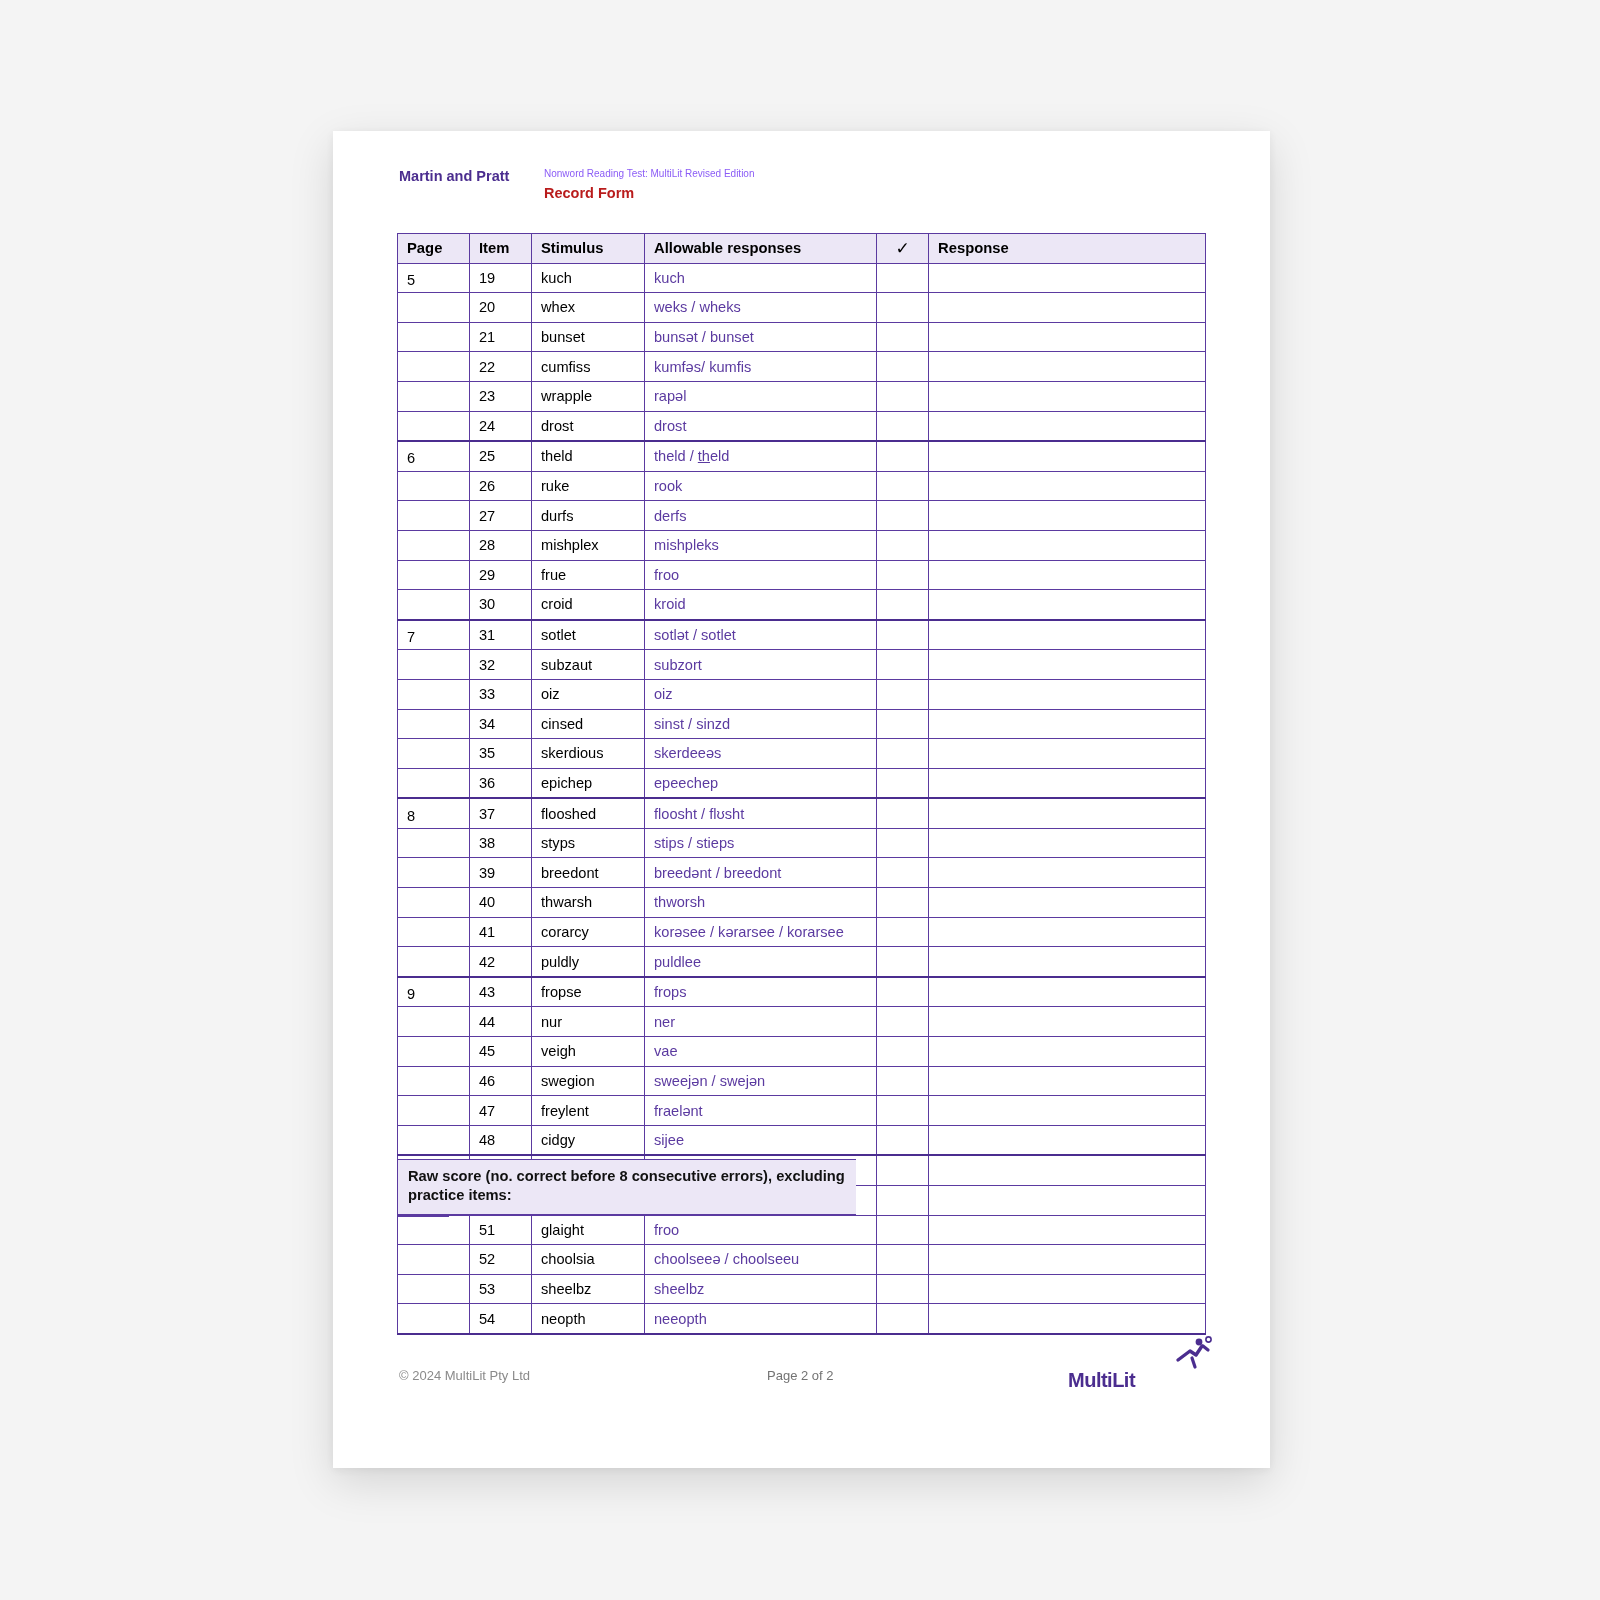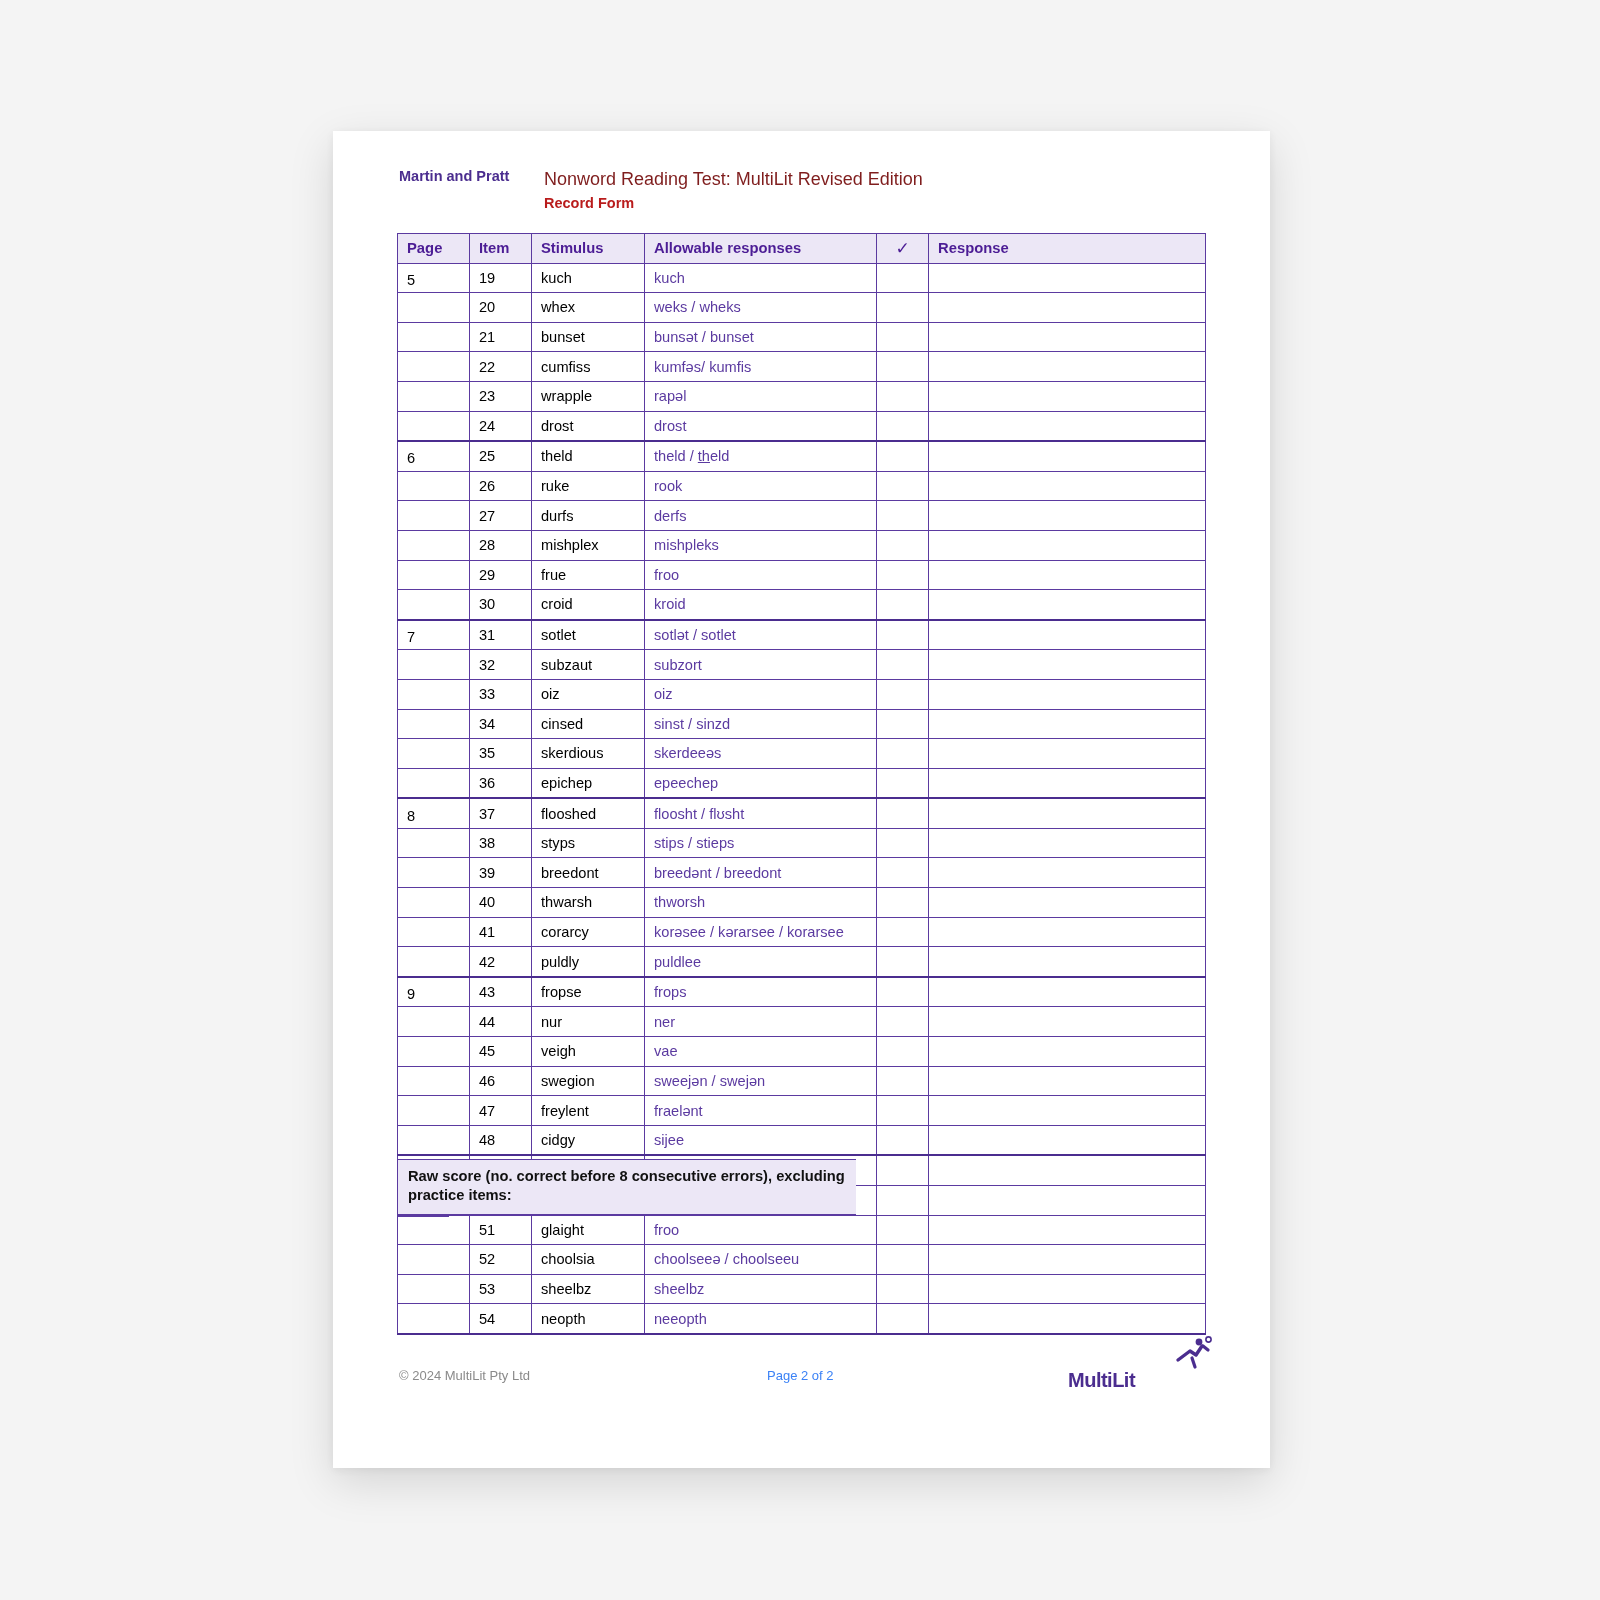--- a/index.html
+++ b/index.html
@@ -37,22 +37,22 @@
     align-items: flex-start;
   }
   .hdr-author {
     color: #4b2d8f;
     font-weight: bold;
     font-size: 14.5px;
     width: 145px;
     line-height: 1.35;
   }
   .hdr-title {
-    font-size: 18px;
-    color: #7f1d1d;
+    font-size: 10px;
+    color: #8b5cf6;
     line-height: 1.35;
   }
   .hdr-sub {
     font-size: 14.5px;
     color: #b91c1c;
     font-weight: bold;
     margin-top: 3px;
     line-height: 1.35;
   }
 
@@ -66,21 +66,21 @@
     font-size: 14.6px;
   }
   table.form th, table.form td {
     border: 1px solid #5b3aa0;
     padding: 0;
     height: 28.6px;
     vertical-align: middle;
   }
   thead th {
     background: #ece7f6;
-    color: #4c1d95;
+    color: #000000;
     font-weight: bold;
     text-align: left;
     font-size: 14.8px;
     height: 33px;
   }
   .c-page   { width: 72px; }
   .c-item   { width: 62px; }
   .c-stim   { width: 113px; }
   .c-resp   { width: 232px; }
   .c-tick   { width: 52px; }
@@ -143,21 +143,21 @@
 
   .foot {
     position: absolute;
     left: 66px;
     top: 1237px;
     width: 810px;
     color: #8a8a8a;
     font-size: 13px;
   }
   .foot-copy { position: absolute; left: 0; top: 0; }
-  .foot-page { position: absolute; left: 368px; top: 0; color: #3b82f6; }
+  .foot-page { position: absolute; left: 368px; top: 0; color: #737373; }
 
   .logo {
     position: absolute;
     right: 52px;
     top: 1205px;
     width: 150px;
     height: 58px;
   }
   .logo-text {
     font-size: 20px;

